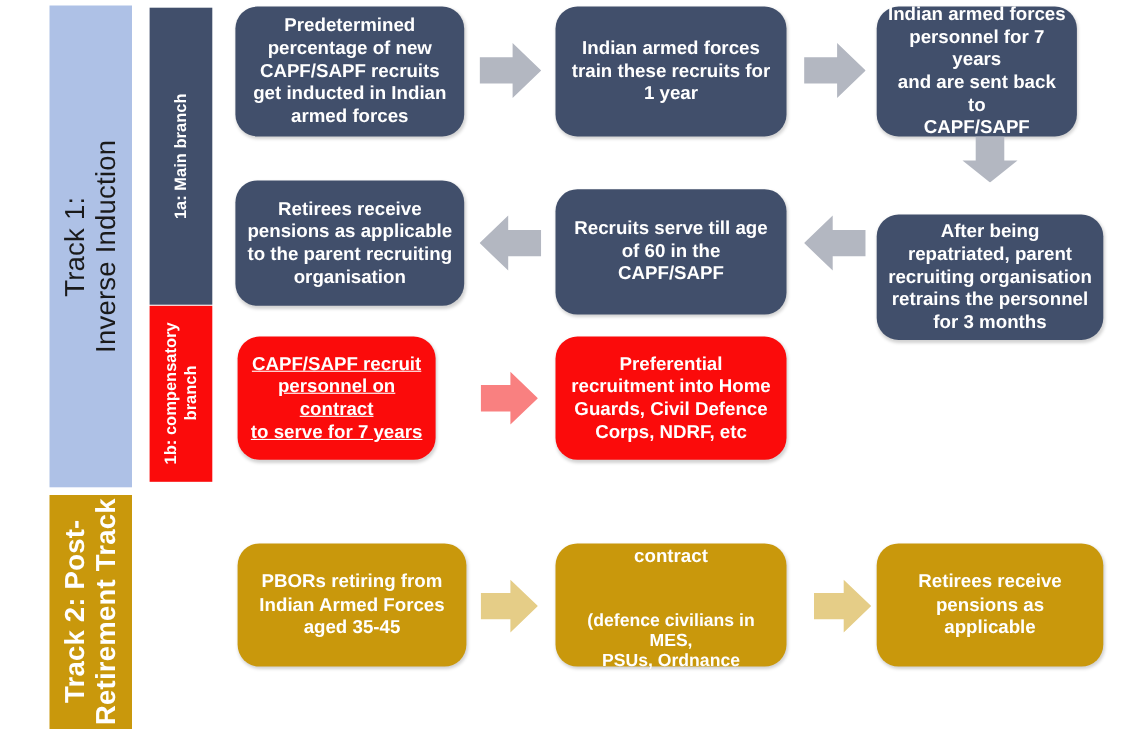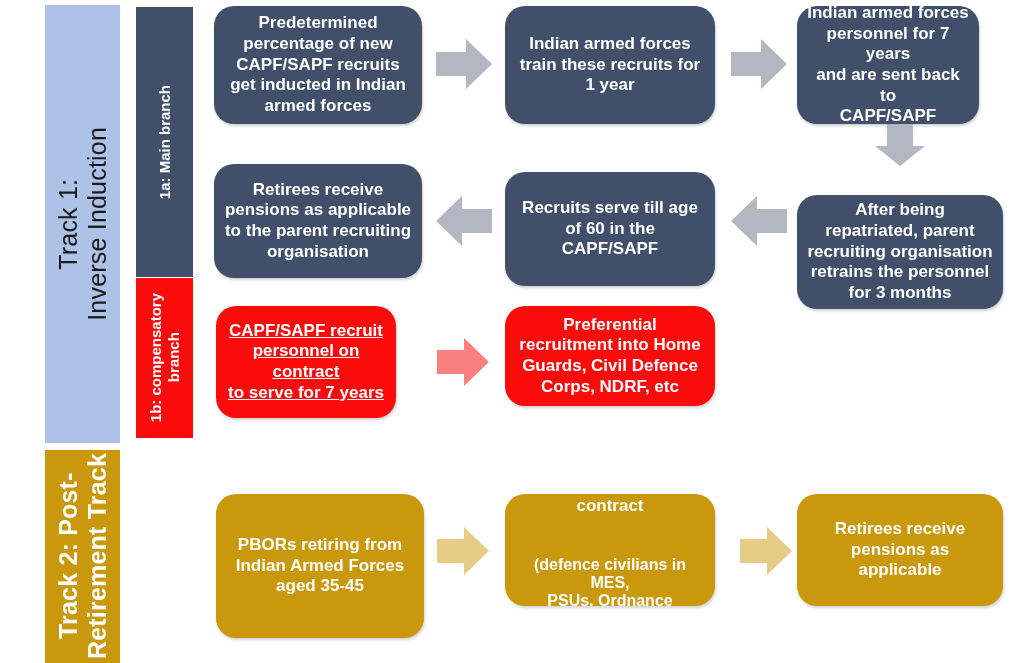--- a/index.html
+++ b/index.html
@@ -201,28 +201,28 @@
 personnel on contract
 to serve for 7 years</span>
   </div>
 
   <div class="arrow" style="left:437px; top:337px; width:52px; height:50px;">
     <svg viewBox="0 0 52 50" preserveAspectRatio="none" aria-hidden="true">
       <polygon points="0,13 27,13 27,1 52,25 27,49 27,37 0,37" fill="#f98080"></polygon>
     </svg>
   </div>
 
-  <div class="box red" style="left:505px; top:306px; width:210px; height:100px;">
+  <div class="box red" style="left:505px; top:306px; width:210px; height:112px;">
     <span class="main-text">Preferential
 recruitment into Home
 Guards, Civil Defence
 Corps, NDRF, etc</span>
   </div>
 
-  <div class="box gold" style="left:216px; top:494px; width:208px; height:144px;">
+  <div class="box gold" style="left:216px; top:494px; width:208px; height:112px;">
     <span class="main-text">PBORs retiring from
 Indian Armed Forces
 aged 35-45</span>
   </div>
 
   <div class="arrow" style="left:437px; top:526px; width:52px; height:50px;">
     <svg viewBox="0 0 52 50" preserveAspectRatio="none" aria-hidden="true">
       <polygon points="0,13 27,13 27,1 52,25 27,49 27,37 0,37" fill="#e5cd87"></polygon>
     </svg>
   </div>

